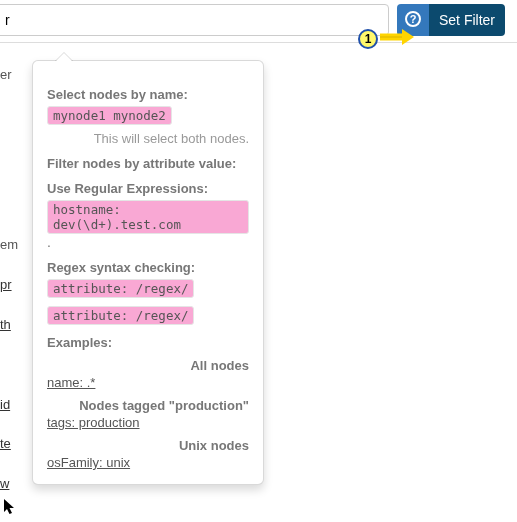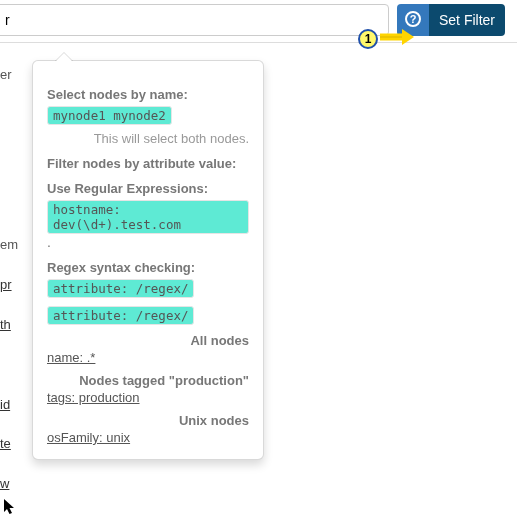--- a/index.html
+++ b/index.html
@@ -32,21 +32,21 @@
   }
   .popover:after {
     content:""; position:absolute; top:-8px; left:23px;
     border:8px solid transparent; border-bottom-color:#fff;
     border-top:none;
   }
   .popover .sect { font-weight:bold; color:#777; margin-top:10px; font-size:13px; }
   .popover .sect:first-child { margin-top:16px; }
   .popover code, .popover .code {
     font-family: Menlo, Consolas, monospace; font-size:12.5px;
-    background:#5eead4; border:1px solid #e5e5e5; border-radius:3px;
+    background:#f9a8d4; border:1px solid #e5e5e5; border-radius:3px;
     padding:1px 5px; color:#555; display:inline-block;
   }
   .popover .codeblock { margin-top:4px; }
   .popover .muted { color:#999; font-size:13px; margin-top:6px;text-align:right; }
   .popover ul { margin:4px 0 4px 18px; padding:0; color:#777; }
   .popover ul li { margin:2px 0; font-size:13px; }
   .popover .ex { color:#777; font-weight:bold; margin-top:8px; font-size:13px;text-align:right;}
   .popover .exlink { text-decoration:underline; color:#555; font-size:13px; display:inline-block; margin-top:2px;}
   .cursor { position:absolute; left:3px; bottom:3px; }
   .cursor svg { width:14px; height:18px; }
@@ -101,20 +101,21 @@
 
     <div class="sect">Use Regular Expressions:</div>
     <div class="codeblock">
       <span class="code">hostname: dev(\d+).test.com</span><span> .</span>
     </div>
 
     <div class="sect">Regex syntax checking:</div>
     <div class="codeblock"><span class="code">attribute: /regex/</span></div>
     <div class="codeblock" style="margin-top:8px"><span class="code">attribute: /regex/</span></div>
 
+    <div class="sect">Examples:</div>
     <div class="ex">All nodes</div>
     <a class="exlink">name: .*</a>
     <div class="ex">Nodes tagged "production"</div>
     <a class="exlink">tags: production</a>
     <div class="ex">Unix nodes</div>
     <a class="exlink">osFamily: unix</a>
   </div>
 
   <div class="cursor">
     <svg viewBox="0 0 14 18">

